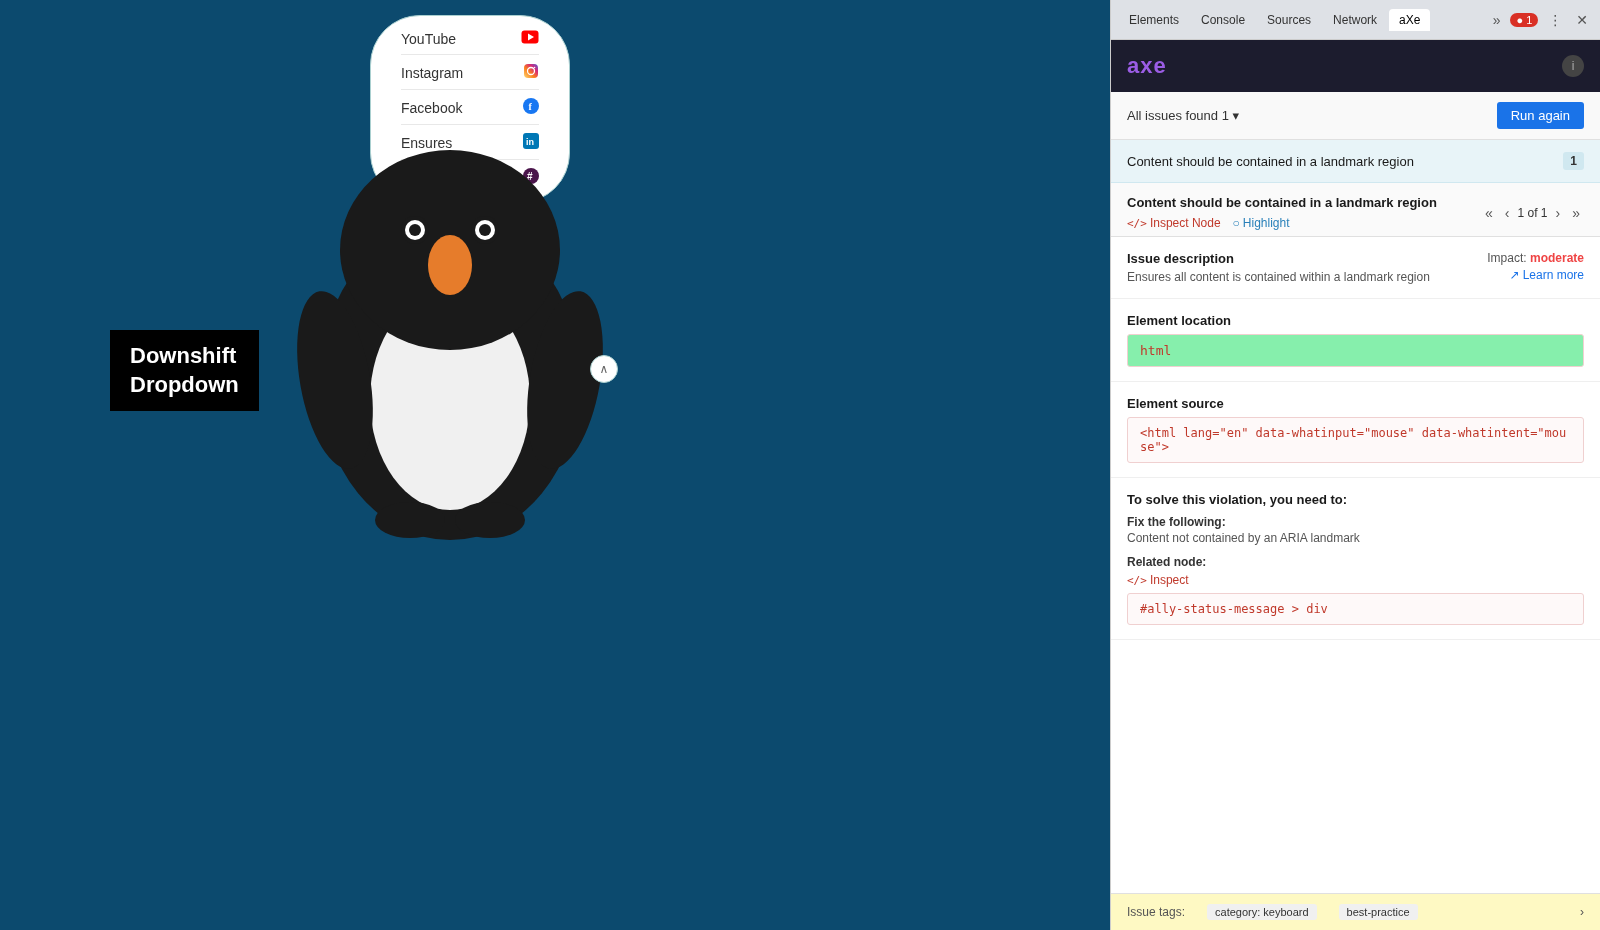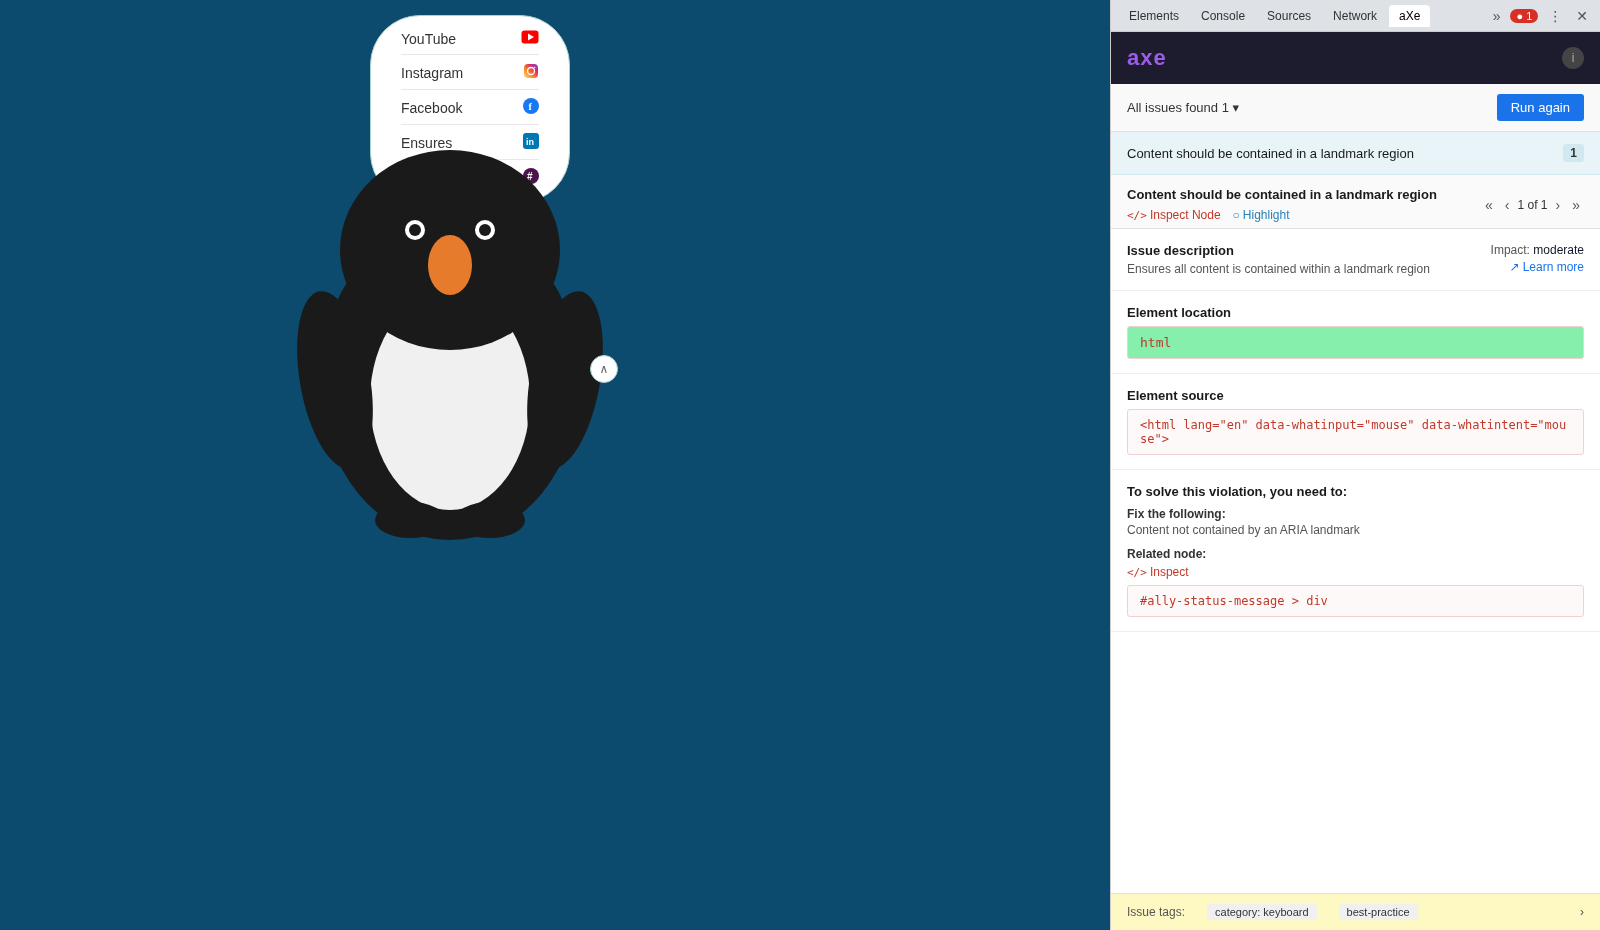--- a/index.html
+++ b/index.html
@@ -95,21 +95,21 @@
       flex-direction: column;
       height: 930px;
     }
 
     
     .devtools-tabs {
       display: flex;
       align-items: center;
       background: #dee1e6;
       padding: 0 8px;
-      height: 32px;
+      height: 40px;
       border-bottom: 1px solid #ccc;
       gap: 2px;
     }
     .devtools-tab {
       padding: 4px 10px;
       font-size: 12px;
       color: #333;
       cursor: pointer;
       border-radius: 4px 4px 0 0;
     }
@@ -284,22 +284,22 @@
       font-size: 13px;
       font-weight: 600;
       color: #1a1a1a;
       margin-bottom: 4px;
     }
     .section-desc {
       font-size: 12px;
       color: #555;
     }
     .impact-value {
-      color: #0f172a;
-      font-weight: 400;
+      color: #ef4444;
+      font-weight: 700;
     }
     .learn-more-link {
       color: #1a73e8;
       font-size: 12px;
       cursor: pointer;
       display: flex;
       align-items: center;
       gap: 3px;
       text-decoration: none;
       justify-content: flex-end;
@@ -461,20 +461,24 @@
       <span>Slack</span>
       <span class="item-icon">
         <svg width="16" height="16" viewBox="0 0 16 16">
           <circle cx="8" cy="8" r="8" fill="#4A154B"></circle>
           <text x="4" y="12" font-size="10" fill="white" font-weight="bold">#</text>
         </svg>
       </span>
     </div>
   </div>
 
+  <div class="label-box">
+    <div>Downshift</div>
+    <div>Dropdown</div>
+  </div>
 
   <div class="penguin-container">
     <svg width="340" height="400" viewBox="0 0 340 400" xmlns="http://www.w3.org/2000/svg">
 
       <ellipse cx="170" cy="240" rx="130" ry="160" fill="#1a1a1a"></ellipse>
 
       <ellipse cx="170" cy="260" rx="80" ry="110" fill="#f0f0f0"></ellipse>
 
       <ellipse cx="170" cy="110" rx="110" ry="100" fill="#1a1a1a"></ellipse>
 

